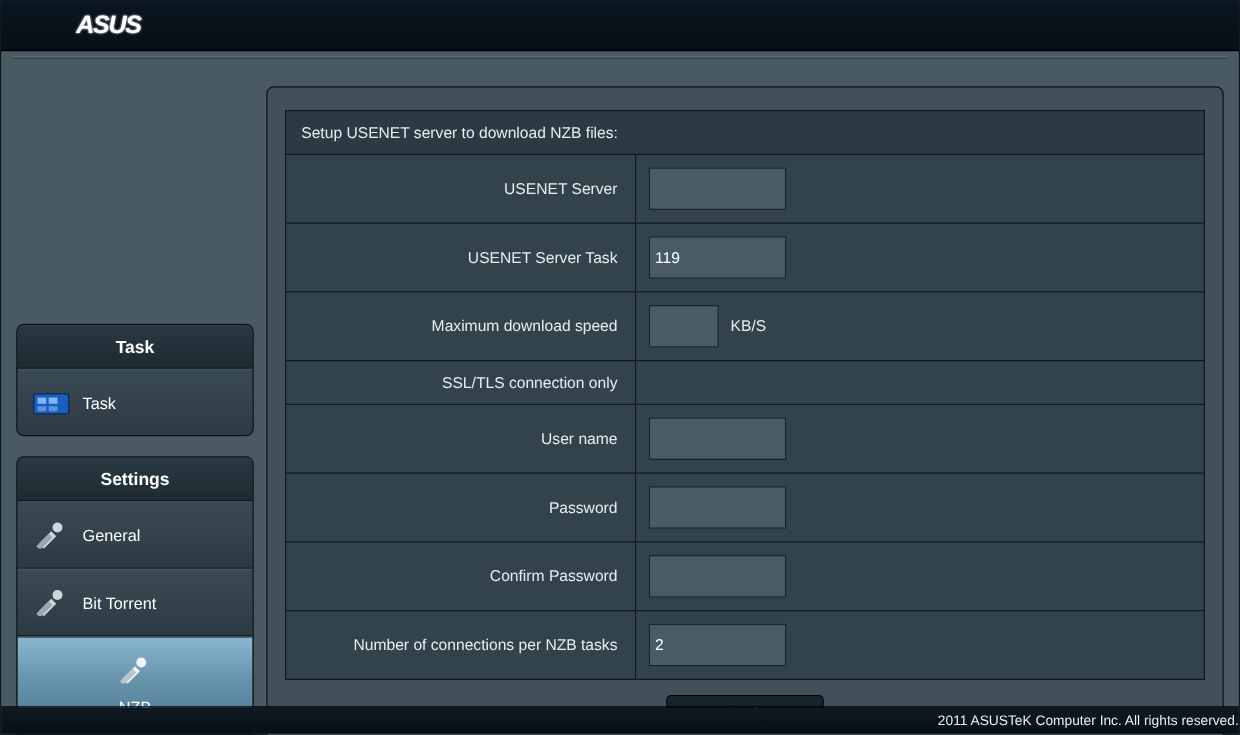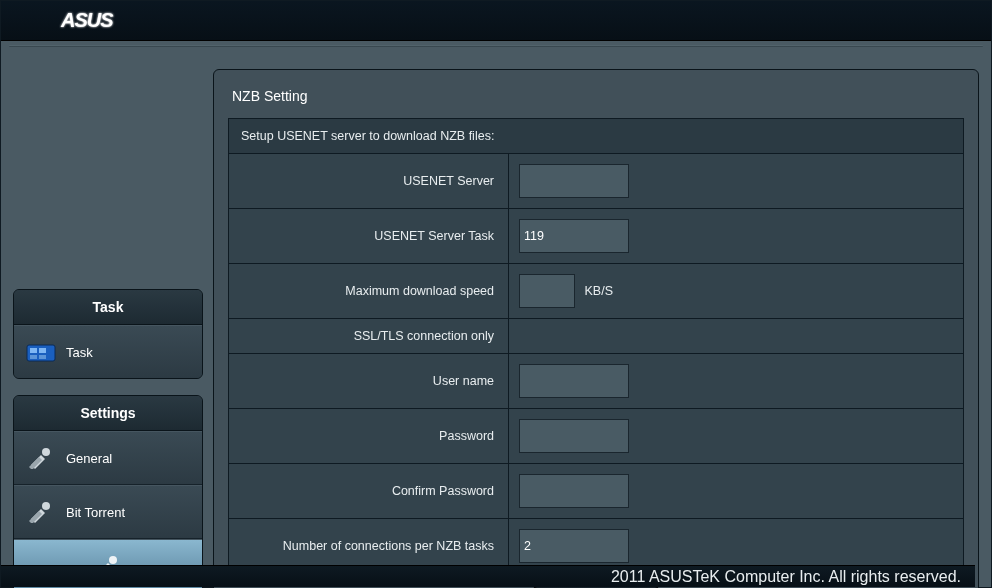--- a/index.html
+++ b/index.html
@@ -166,29 +166,29 @@
     background: linear-gradient(to bottom, #1a262e, #0c161d);
     color: #fff;
     border: 1px solid #000;
     border-radius: 4px;
     padding: 6px 46px;
     font-size: 13px;
     cursor: pointer;
   }
   .footer {
     position: absolute;
-    bottom: 0; left: 0; right: 16px;
+    bottom: 0; left: 0; right: 0;
     height: 22px;
     background: linear-gradient(to bottom, #0e1a22, #070f16);
     color: #e8edef;
-    font-size: 16px;
+    font-size: 11px;
     display: flex;
     align-items: center;
     justify-content: flex-end;
-    padding-right: 14px;
+    padding-right: 0;
     border-top: 1px solid #000;
   }
 </style>
 </head>
 <body>
 
 <div class="outer-frame">
   <div class="header-bar">
     <span class="logo">ASUS</span>
   </div>
@@ -246,21 +246,20 @@
               <circle cx="19" cy="5" r="4" fill="#eef3f6"></circle>
               <path d="M2 20 L12 10 L15 13 L5 23 Z" fill="#b7c4cc"></path>
             </svg>
           </span>
           <span>NZB</span>
         </div>
       </div>
     </div>
 
     <div class="content">
-      <div class="page-title">NZB Setting</div>
 
       <table class="settings-table">
         <tbody>
             <tr class="section-row">
           <td colspan="2">Setup USENET server to download NZB files:</td>
         </tr>
 
         <tr>
           <td class="label-cell">USENET Server</td>
           <td class="value-cell">

